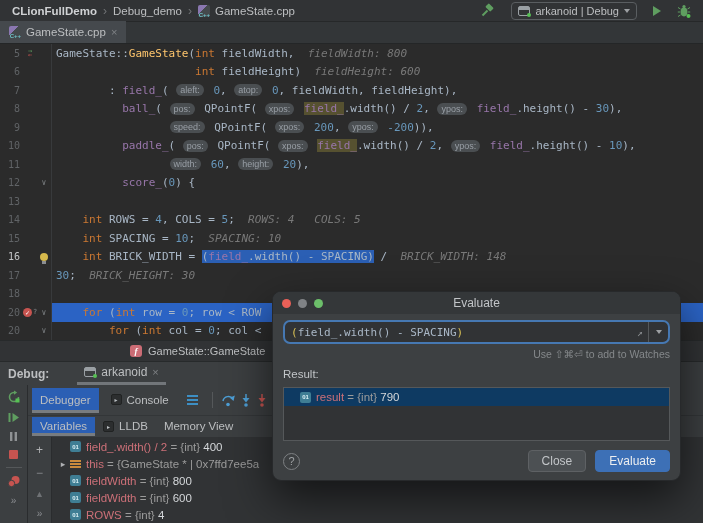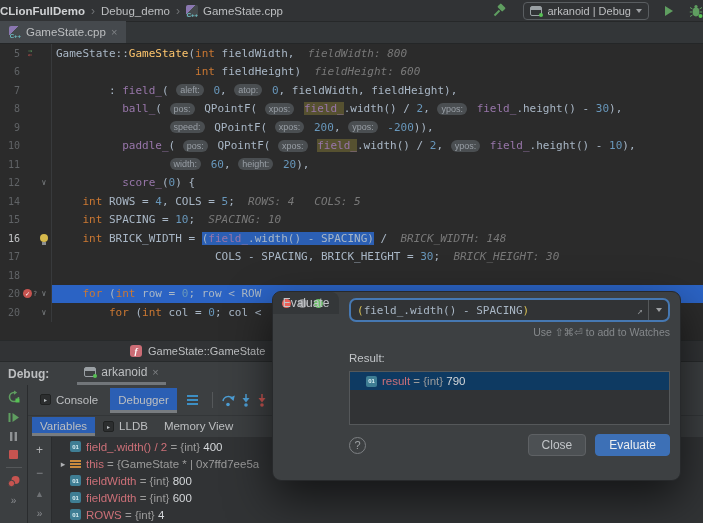--- a/index.html
+++ b/index.html
@@ -2,21 +2,21 @@
 <html><head>
 <meta charset="utf-8">
 <style>
   * { margin:0; padding:0; box-sizing:border-box; }
   html,body { width:703px; height:523px; overflow:hidden; background:#2b2b2b;
     font-family:"Liberation Sans", sans-serif; }
   .app { position:relative; width:703px; height:523px; background:#2b2b2b; color:#bdbfc1; }
 
   
   .titlebar { height:22px; background:#313335; display:flex; align-items:center;
-    padding:0 0; font-size:11.5px; border-bottom:1px solid #262829; }
+    padding:0 12px; font-size:11.5px; border-bottom:1px solid #262829; }
   .crumb-root { font-weight:bold; color:#d0d2d4; }
   .crumb-sep { color:#707375; margin:0 6px; font-size:12px; }
   .tb-right { margin-left:auto; display:flex; align-items:center; gap:16px; }
   .run-widget { display:flex; align-items:center; gap:5px; border:1px solid #5a5e61;
     border-radius:4px; height:18px; padding:0 6px; color:#bdbfc1; }
   .tri-down { width:0; height:0; border-left:3.5px solid transparent; border-right:3.5px solid transparent;
     border-top:4px solid #9da0a3; }
   .app-icon { position:relative; width:12px; height:10px; border:1px solid #9aa0a4; border-radius:2px; }
   .app-icon::before { content:""; position:absolute; left:0; top:0; right:0; height:3px; background:#9aa0a4; }
   .app-icon::after { content:""; position:absolute; right:-2px; bottom:-2px; width:4px; height:4px;
@@ -101,36 +101,36 @@
     flex:none; margin-right:5px; }
   .obj-ico { width:11px; height:11px; flex:none; margin-right:5px; display:flex; flex-direction:column;
     justify-content:center; gap:1px; }
   .obj-ico i { height:2px; background:#c98a3d; }
   .vname { color:#cc7078; } .vmeta { color:#9b9b9b; } .vval { color:#d4d7da; }
   .gray-ic { color:#8a8d90; }
 
   
   .dialog { position:absolute; left:272px; top:291px; width:409px; height:190px; background:#3d4042;
     border:1px solid #27292b; border-radius:9px; box-shadow:0 18px 45px rgba(0,0,0,.6); z-index:10;
-    display:flex; }
+    display:flex; flex-direction:column; }
   .dlg-title { height:22px; background:#343739; border-radius:8px 8px 0 0; display:flex;
     align-items:center; padding:0 9px; position:relative; }
   .tl { width:9px; height:9px; border-radius:50%; margin-right:7px; }
   .tl-close { background:#ea6058; } .tl-min { background:#808386; } .tl-zoom { background:#6cbf6a; }
   .dlg-title-text { position:absolute; left:0; right:0; text-align:center; font-size:12px; color:#c2c5c8; }
   .dlg-body { flex:1; padding:6px 10px 8px; display:flex; flex-direction:column; }
   .dlg-label { font-size:11.5px; color:#c2c5c8; margin-bottom:4px; }
   .combo { height:24px; background:#313335; border:2px solid #4678b2; border-radius:7px;
     display:flex; align-items:center; padding-left:6px; font:11px "DejaVu Sans Mono",monospace; }
   .expr-body { color:#a9b7c6; } .expr-paren { color:#d8c054; }
   .combo-right { margin-left:auto; display:flex; align-items:center; height:100%; }
   .expand-g { color:#8a8d90; font-size:10px; padding:0 5px; }
   .combo-drop { width:20px; height:100%; border-left:1px solid #55585a; display:flex;
     align-items:center; justify-content:center; }
-  .watch-hint { text-align:right; font-size:10.5px; color:#85888b; margin:4px 0 14px; }
+  .watch-hint { text-align:right; font-size:10.5px; color:#85888b; margin:4px 0 8px; }
   .result-box { height:54px; background:#313335; border:1px solid #55585a; margin-top:3px; }
   .rrow { height:18px; background:#0e3a62; display:flex; align-items:center; padding-left:16px;
     font-size:11.5px; white-space:pre; }
   .dlg-footer { display:flex; align-items:center; margin-top:9px; }
   .help-btn { width:17px; height:17px; border:1px solid #7d8083; border-radius:50%; color:#9ea1a4;
     font-size:11px; display:flex; align-items:center; justify-content:center; }
   .btns { margin-left:auto; display:flex; gap:9px;padding-left:20px; }
   .btn { height:22px; border-radius:4px; font-size:12px; display:flex; align-items:center;
     justify-content:center; padding:0 13px; }
   .btn-close { background:#4c5053; border:1px solid #5e6164; color:#c2c5c8; }
@@ -245,20 +245,28 @@
       <div class="eline">
         <div class="gutter">
           <span class="lnum">12</span>
           <span class="gico"></span>
           <span class="gfold">∨</span>
         </div>
         <div class="code"><span class="tk-pl">          </span><span class="tk-fd">score_</span><span class="tk-pl">(</span><span class="tk-nm">0</span><span class="tk-pl">) {</span></div>
       </div>
       <div class="eline">
         <div class="gutter">
+          <span class="lnum">13</span>
+          <span class="gico"></span>
+          <span class="gfold"></span>
+        </div>
+        <div class="code"></div>
+      </div>
+      <div class="eline">
+        <div class="gutter">
           <span class="lnum">14</span>
           <span class="gico"></span>
           <span class="gfold"></span>
         </div>
         <div class="code"><span class="tk-pl">    </span><span class="tk-kw">int</span><span class="tk-pl"> ROWS = </span><span class="tk-nm">4</span><span class="tk-pl">, COLS = </span><span class="tk-nm">5</span><span class="tk-pl">;</span><span class="tk-pl">  </span><span class="tk-hint">ROWS: 4   COLS: 5</span></div>
       </div>
       <div class="eline">
         <div class="gutter">
           <span class="lnum">15</span>
           <span class="gico"></span>
@@ -275,21 +283,21 @@
           </span>
         </div>
         <div class="code"><span class="tk-pl">    </span><span class="tk-kw">int</span><span class="tk-pl"> BRICK_WIDTH = </span><span class="tk-pl sel">(</span><span class="tk-fd sel">field_</span><span class="tk-pl sel">.width() - SPACING)</span><span class="tk-pl"> /</span><span class="tk-pl">  </span><span class="tk-hint">BRICK_WIDTH: 148</span></div>
       </div>
       <div class="eline">
         <div class="gutter">
           <span class="lnum">17</span>
           <span class="gico"></span>
           <span class="gfold"></span>
         </div>
-        <div class="code"><span class="tk-pl">                        COLS - SPACING, BRICK_HEIGHT = </span><span class="tk-nm">30</span><span class="tk-pl">;</span><span class="tk-pl">  </span><span class="tk-hint">BRICK_HEIGHT: 30</span></div>
+        <div class="code"><span class="tk-nm">30</span><span class="tk-pl">;</span><span class="tk-pl">  </span><span class="tk-hint">BRICK_HEIGHT: 30</span></div>
       </div>
       <div class="eline">
         <div class="gutter">
           <span class="lnum">18</span>
           <span class="gico"></span>
           <span class="gfold"></span>
         </div>
         <div class="code"></div>
       </div>
       <div class="eline">
@@ -348,26 +356,26 @@
       <span class="ctl-sep"></span>
       <svg width="14" height="13" viewBox="0 0 14 13">
         <circle cx="8.5" cy="5" r="4" fill="#c75450"></circle>
         <circle cx="4.5" cy="8.5" r="3.2" fill="#c75450" stroke="#3c3f41" stroke-width="1"></circle>
       </svg>
       <span class="gray-ic" style="font-size:10px">»</span>
     </div>
 
     <div class="dbg-main">
       <div class="dbg-toolbar">
+        <div class="dtab sel">
+          <span>Debugger</span>
+        </div>
         <div class="dtab">
           <span class="term-ico">▸</span>
           <span>Console</span>
-        </div>
-        <div class="dtab sel">
-          <span>Debugger</span>
         </div>
         <span class="hl-lines">
             <i></i>
             <i></i>
             <i></i>
           </span>
         <span class="v-sep"></span>
         <svg width="15" height="14" viewBox="0 0 15 14">
           <path d="M2 8 A5.5 5.5 0 0 1 12 6" fill="none" stroke="#4d9fd6" stroke-width="1.5"></path>
           <path d="M13.8 2.5 L12.5 8 L8.8 4.8 Z" fill="#4d9fd6"></path>

